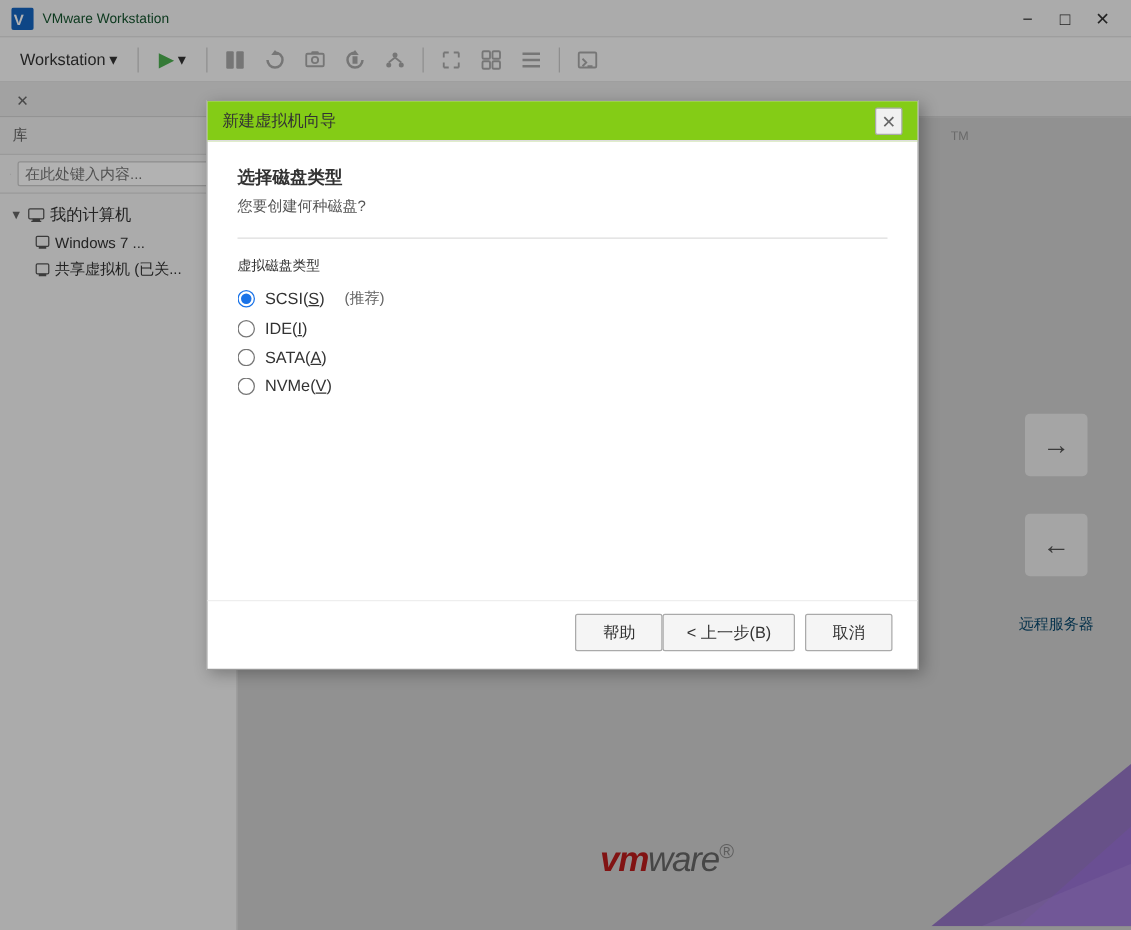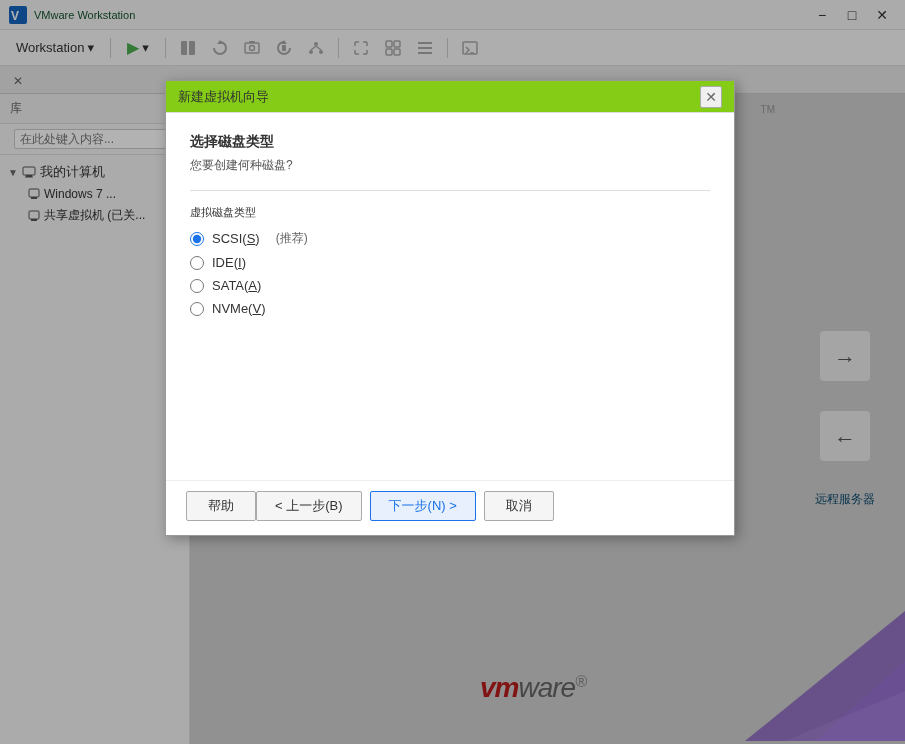--- a/index.html
+++ b/index.html
@@ -304,21 +304,21 @@
     .radio-recommended {
       font-size: 12px;
       color: #666;
       margin-left: 8px;
     }
 
     
     .dialog-footer {
       display: flex;
       align-items: center;
-      justify-content: flex-start;
+      justify-content: flex-end;
       padding: 10px 20px 14px 20px;
       border-top: 1px solid #eee;
       margin-top: 140px;
     }
     .btn {
       padding: 5px 18px;
       font-size: 13px;
       border: 1px solid #aaa;
       background: #f5f5f5;
       cursor: pointer;
@@ -574,19 +574,18 @@
         <label class="radio-label" for="radio-nvme">
           NVMe(<span class="underline">V</span>)
         </label>
       </div>
     </div>
 
     <div class="dialog-footer">
       <button class="btn">帮助</button>
       <div class="btn-group">
         <button class="btn">&lt; 上一步(B)</button>
-        <button class="btn primary">下一步(N) &gt;</button>
         <button class="btn">取消</button>
       </div>
     </div>
 
   </div>
 </div>
 
 </body></html>

